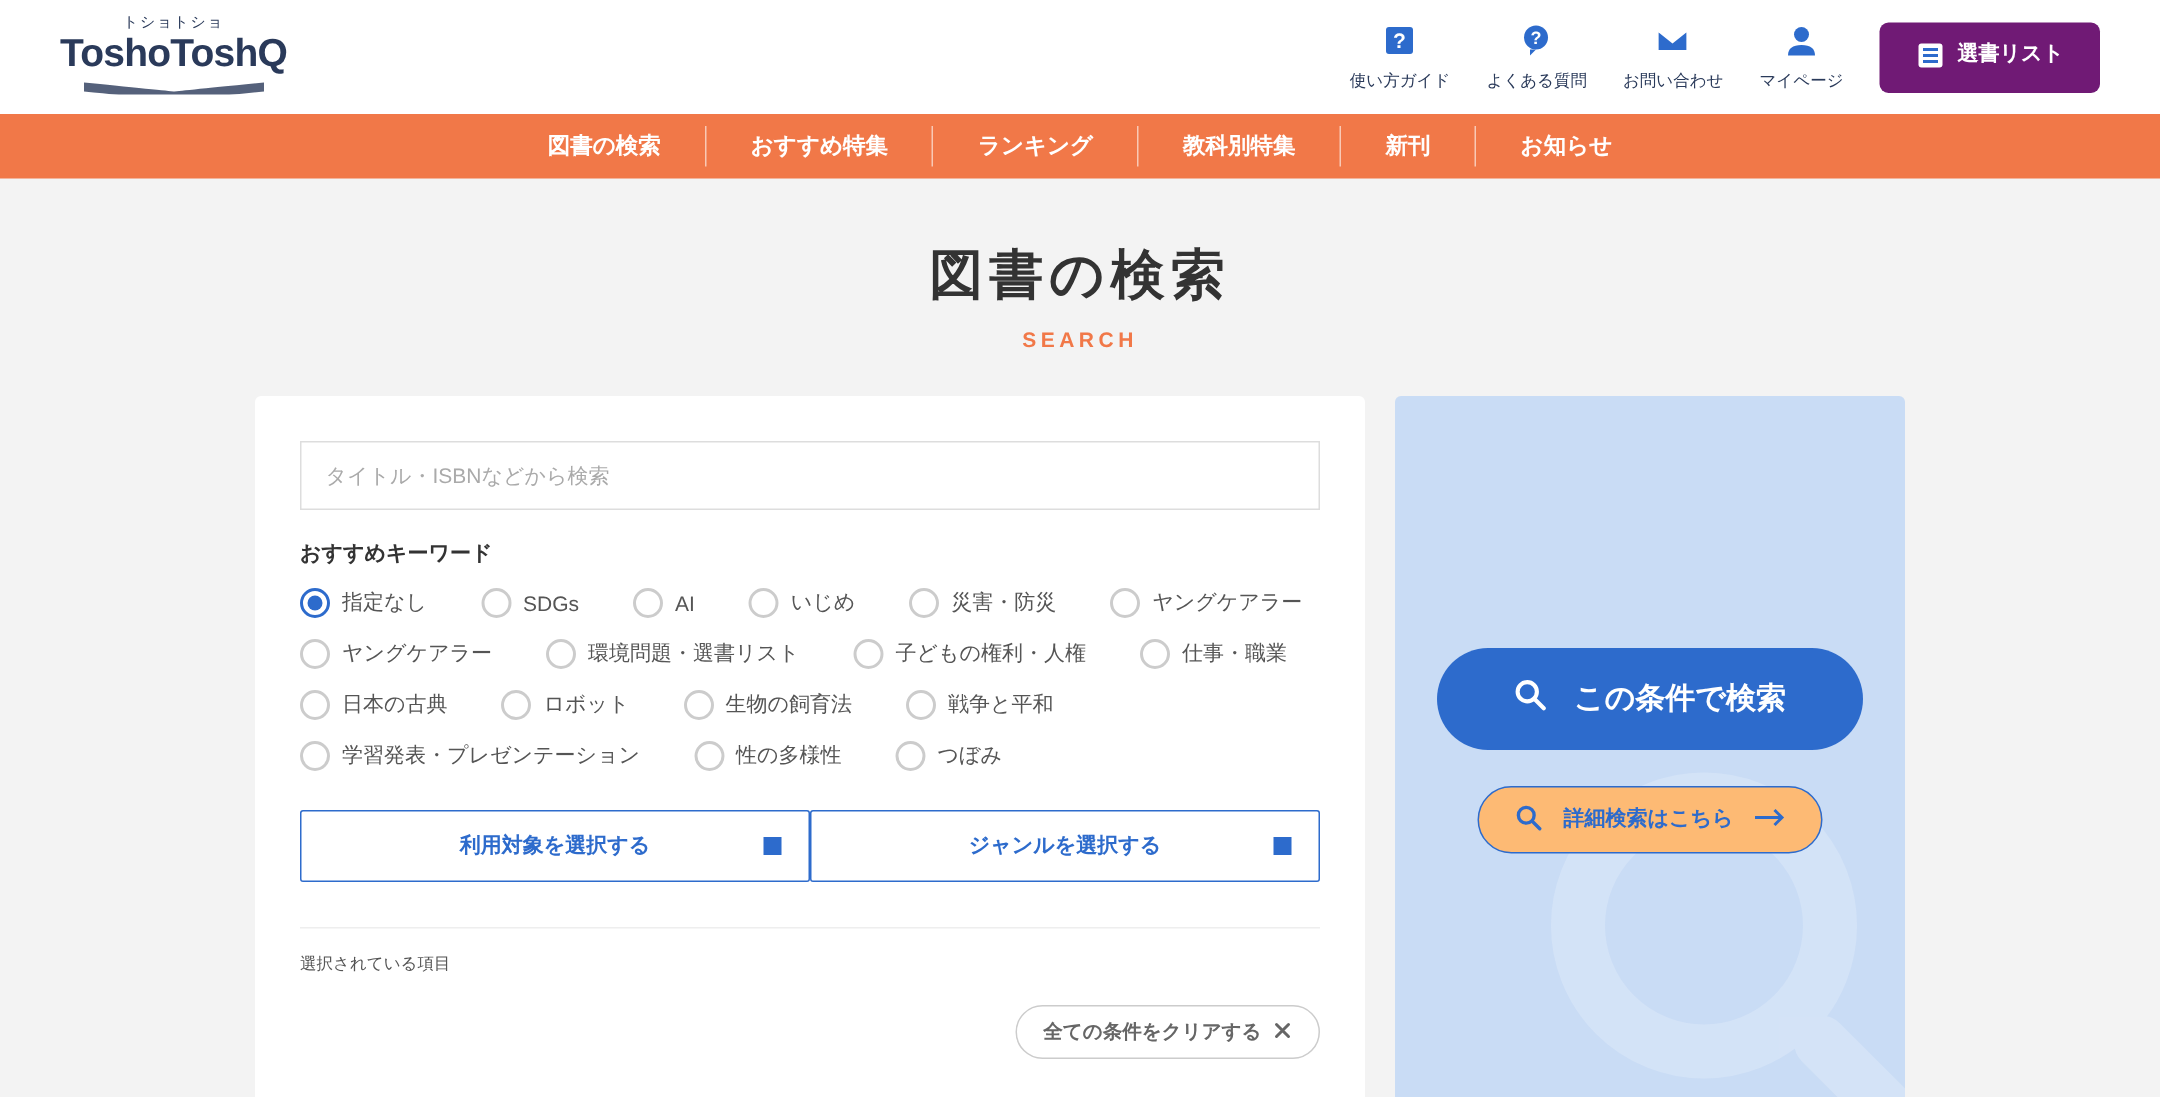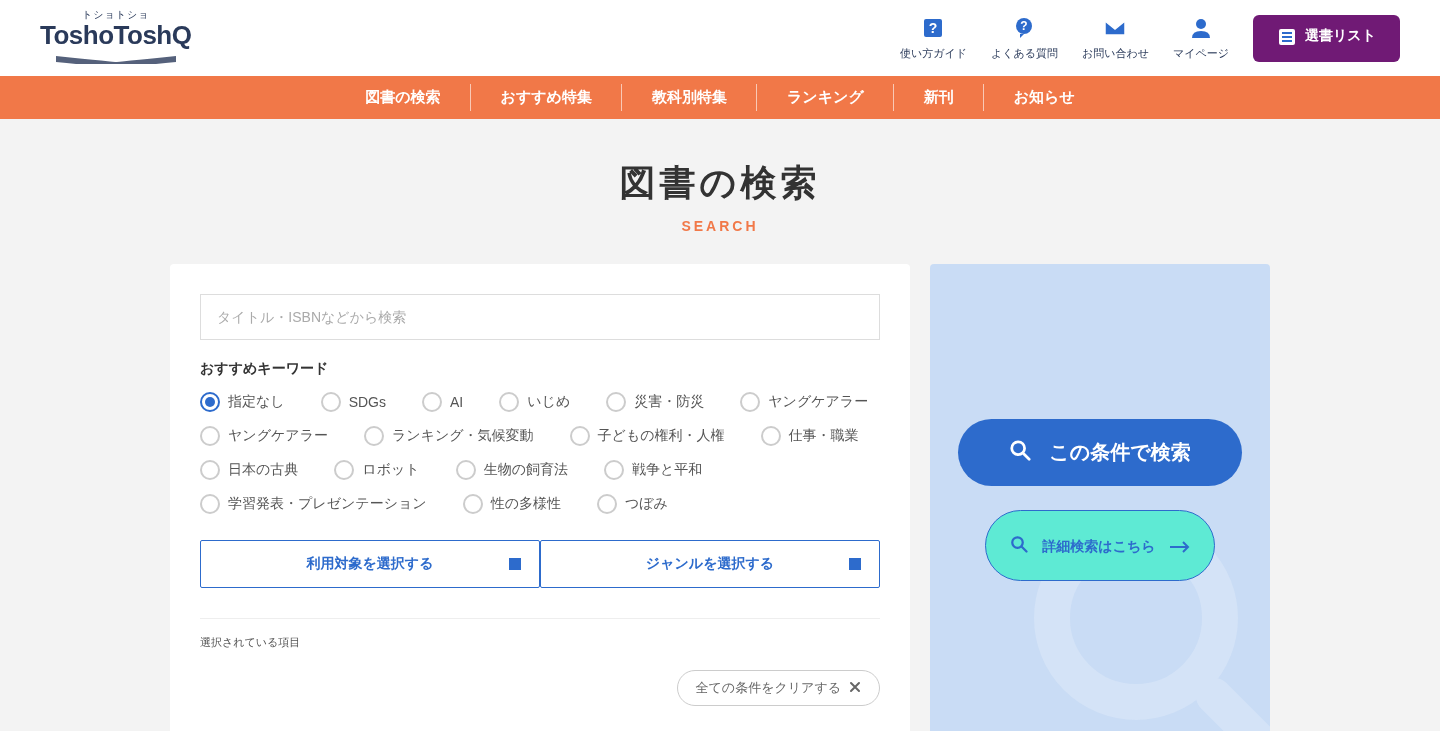--- a/index.html
+++ b/index.html
@@ -33,21 +33,21 @@
 .select-row { display: flex; }
 .select-btn { flex:1; border:1px solid #2d6bcc; color:#2d6bcc; background:#fff; padding: 14px; font-size:14px; font-weight:bold; border-radius:2px; display:flex; align-items:center; justify-content:center; gap:10px; cursor:pointer; position:relative; }
 .select-btn .sq { width:12px; height:12px; background:#2d6bcc; position:absolute; right:18px; }
 .divider { border:none; border-top:1px solid #eee; margin: 30px 0 16px; }
 .selected-title { font-size: 11px; color:#555; }
 .clear-pill { border:1px solid #ccc; border-radius: 999px; padding: 8px 18px; font-size:13px; color:#666; display:inline-flex; align-items:center; gap:8px; cursor:pointer; float:right; margin-top:20px; }
 .right-pane { width: 340px; background: #c9dcf5; border-radius:4px; padding: 40px 28px; position: relative; overflow: hidden; display: flex; flex-direction: column; align-items: center; justify-content: center; gap: 24px; }
 .big-magnifier { position:absolute; right:-40px; bottom:-60px; opacity:0.35; }
 .big-magnifier svg { width: 300px; height: 300px; }
 .search-cta { background:#2d6bcc; color:#fff; border-radius: 999px; padding: 20px 40px; display:flex; align-items:center; gap:18px; font-size:20px; font-weight:bold; cursor:pointer; z-index:1; width:100%; justify-content:center; }
-.adv-link { background:#5eead4; color:#2d6bcc; border:1px solid #2d6bcc; border-radius:999px; padding:24px 24px; display:flex; align-items:flex-end; gap:14px; font-size:14px; font-weight:bold; cursor:pointer; z-index:1; }
+.adv-link { background:#fdba74; color:#2d6bcc; border:1px solid #2d6bcc; border-radius:999px; padding:11px 24px; display:flex; align-items:center; gap:14px; font-size:14px; font-weight:bold; cursor:pointer; z-index:1; }
 </style>
 </head>
 <body>
 
 <header class="header">
   <div class="logo">
     <span class="logo-kana">トショトショ</span>
     <span class="logo-main">ToshoToshQ</span>
     <span class="logo-book">
       <svg width="130" height="10" viewBox="0 0 130 10">
@@ -103,22 +103,22 @@
       </span>
       <span>選書リスト</span>
     </div>
   </nav>
 </header>
 
 <nav class="mainnav">
   <div class="mainnav-inner">
     <a>図書の検索</a>
     <a>おすすめ特集</a>
+    <a>ランキング</a>
     <a>教科別特集</a>
-    <a>ランキング</a>
     <a>新刊</a>
     <a>お知らせ</a>
   </div>
 </nav>
 
 <div class="page-title">
   <h1>図書の検索</h1>
   <div class="sub">SEARCH</div>
 </div>
 
@@ -150,21 +150,21 @@
         <label class="kw">
           <span class="radio"></span>
           <span>ヤングケアラー</span>
         </label>
         <label class="kw">
           <span class="radio"></span>
           <span>ヤングケアラー</span>
         </label>
         <label class="kw">
           <span class="radio"></span>
-          <span>ランキング・気候変動</span>
+          <span>環境問題・選書リスト</span>
         </label>
         <label class="kw">
           <span class="radio"></span>
           <span>子どもの権利・人権</span>
         </label>
         <label class="kw">
           <span class="radio"></span>
           <span>仕事・職業</span>
         </label>
         <label class="kw">
@@ -204,21 +204,21 @@
       </div>
       <div class="select-btn">
         <span>ジャンルを選択する</span>
         <span class="sq"></span>
       </div>
     </div>
 
     <hr class="divider">
     <div class="selected-title">選択されている項目</div>
 
-    <div style="overflow:hidden;">
+    <div style="overflow:hidden;font-weight:bold;">
       <div class="clear-pill">
         <span>全ての条件をクリアする</span>
         <span>
           <svg width="12" height="12" viewBox="0 0 12 12">
               <path d="M2 2 L10 10 M10 2 L2 10" stroke="#666" stroke-width="2" stroke-linecap="round"></path>
             </svg>
         </span>
       </div>
     </div>
   </div>

